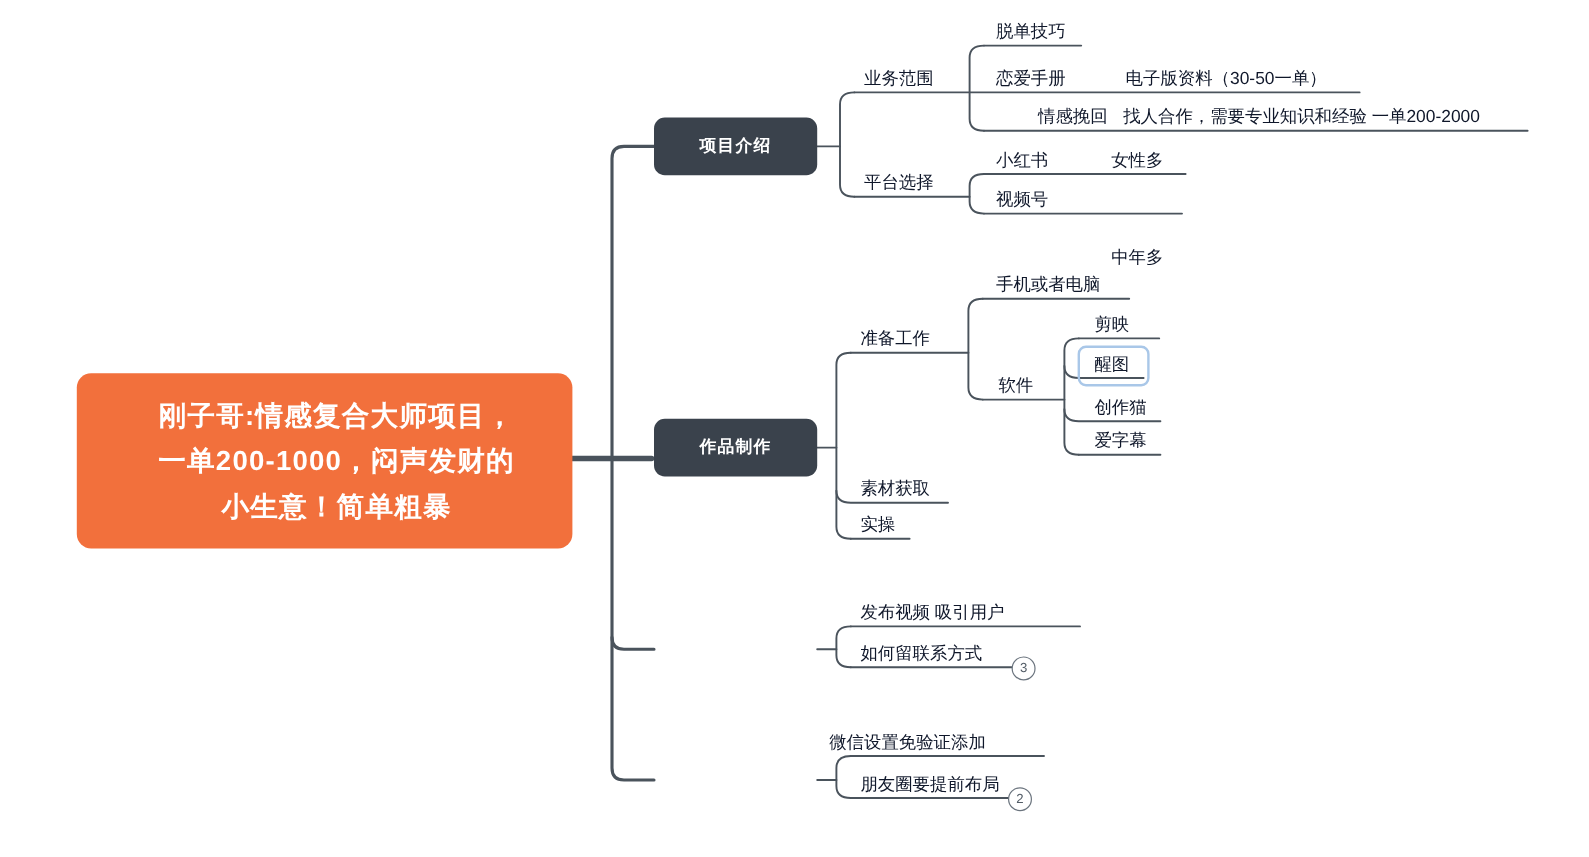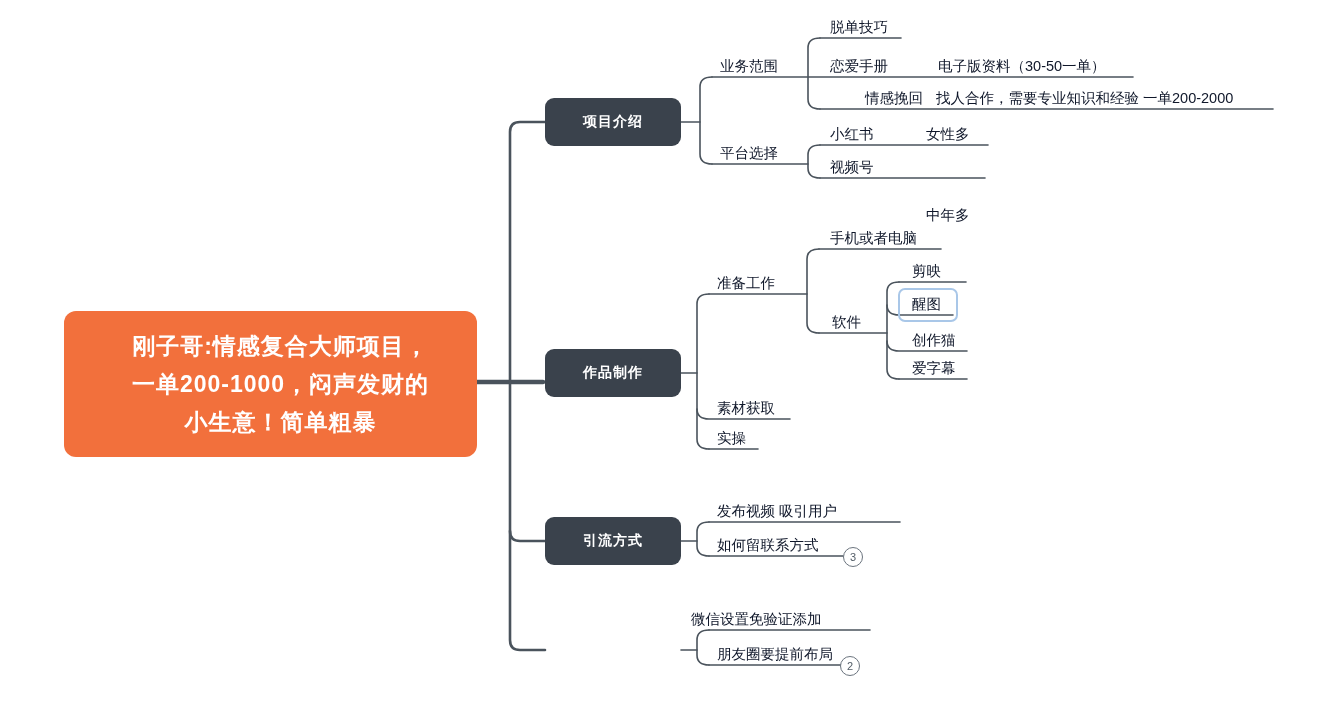--- a/index.html
+++ b/index.html
@@ -89,21 +89,20 @@
     <path d="M709,630 H870"></path>
     <path d="M709,665 H841"></path>
   </svg>
 
   <div class="root-node">刚子哥:情感复合大师项目，
 一单200-1000，闷声发财的
 小生意！简单粗暴</div>
 
   <div class="topic-box" style="left:545px;top:98px;">项目介绍</div>
   <div class="topic-box" style="left:545px;top:349px;">作品制作</div>
-  <div class="topic-box" style="left:545px;top:517px;">引流方式</div>
 
   <div class="select-rect"></div>
 
   <div class="node-label" style="left:720px;top:56px;">业务范围</div>
   <div class="node-label" style="left:830px;top:17px;">脱单技巧</div>
   <div class="node-label" style="left:830px;top:56px;">恋爱手册</div>
   <div class="node-label" style="left:938px;top:56px;">电子版资料（30-50一单）</div>
   <div class="node-label" style="left:830px;top:88px;margin-left:35px;">情感挽回</div>
   <div class="node-label" style="left:936px;top:88px;">找人合作，需要专业知识和经验 一单200-2000</div>
   <div class="node-label" style="left:720px;top:143px;">平台选择</div>

